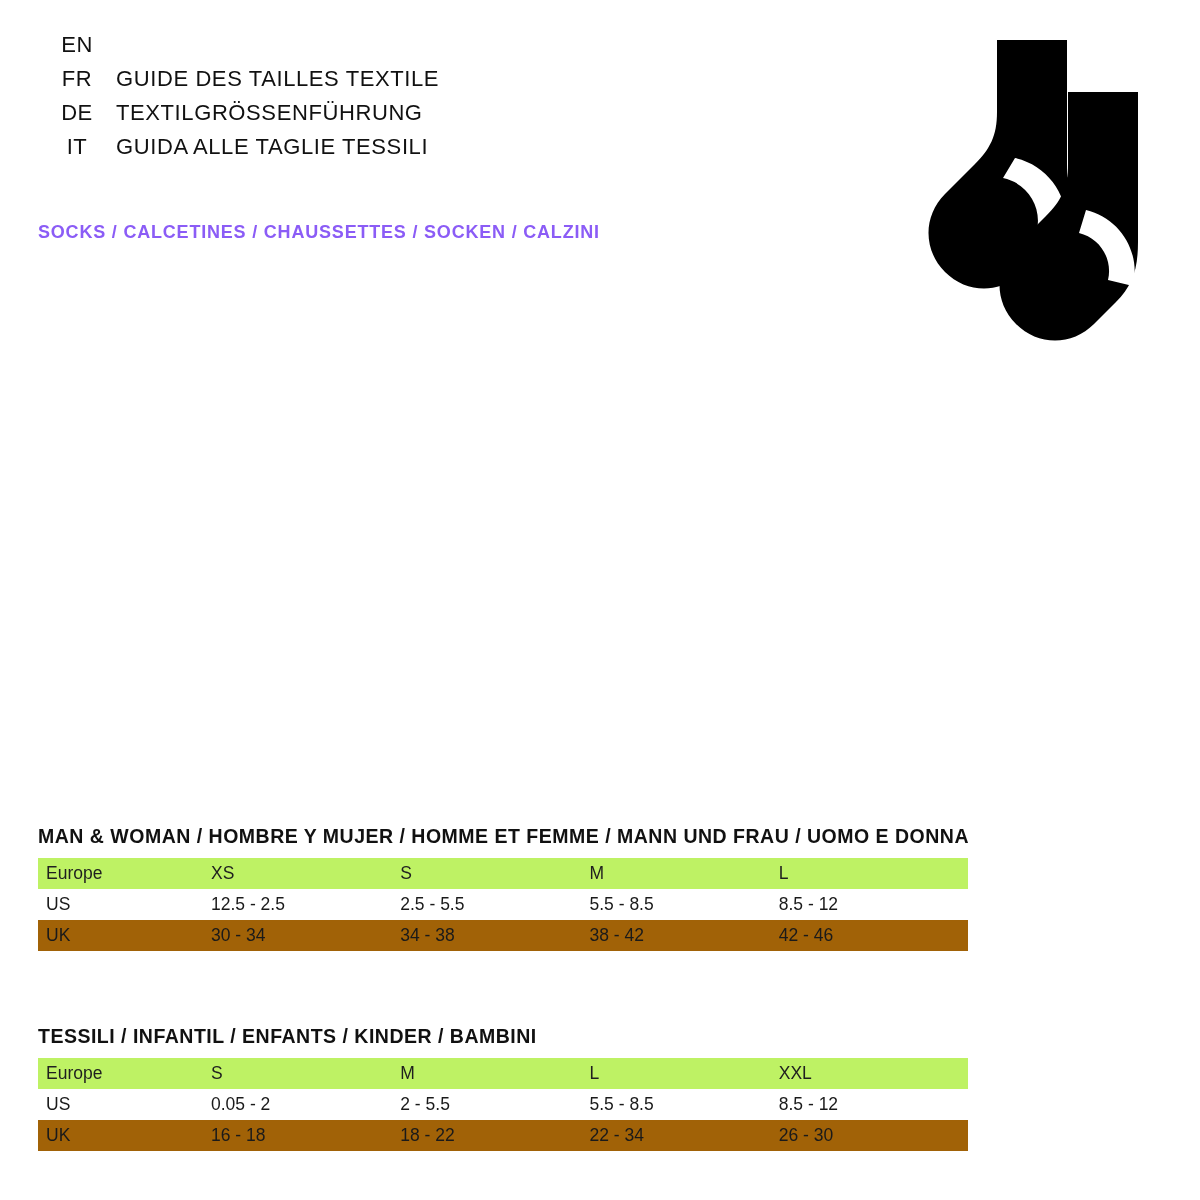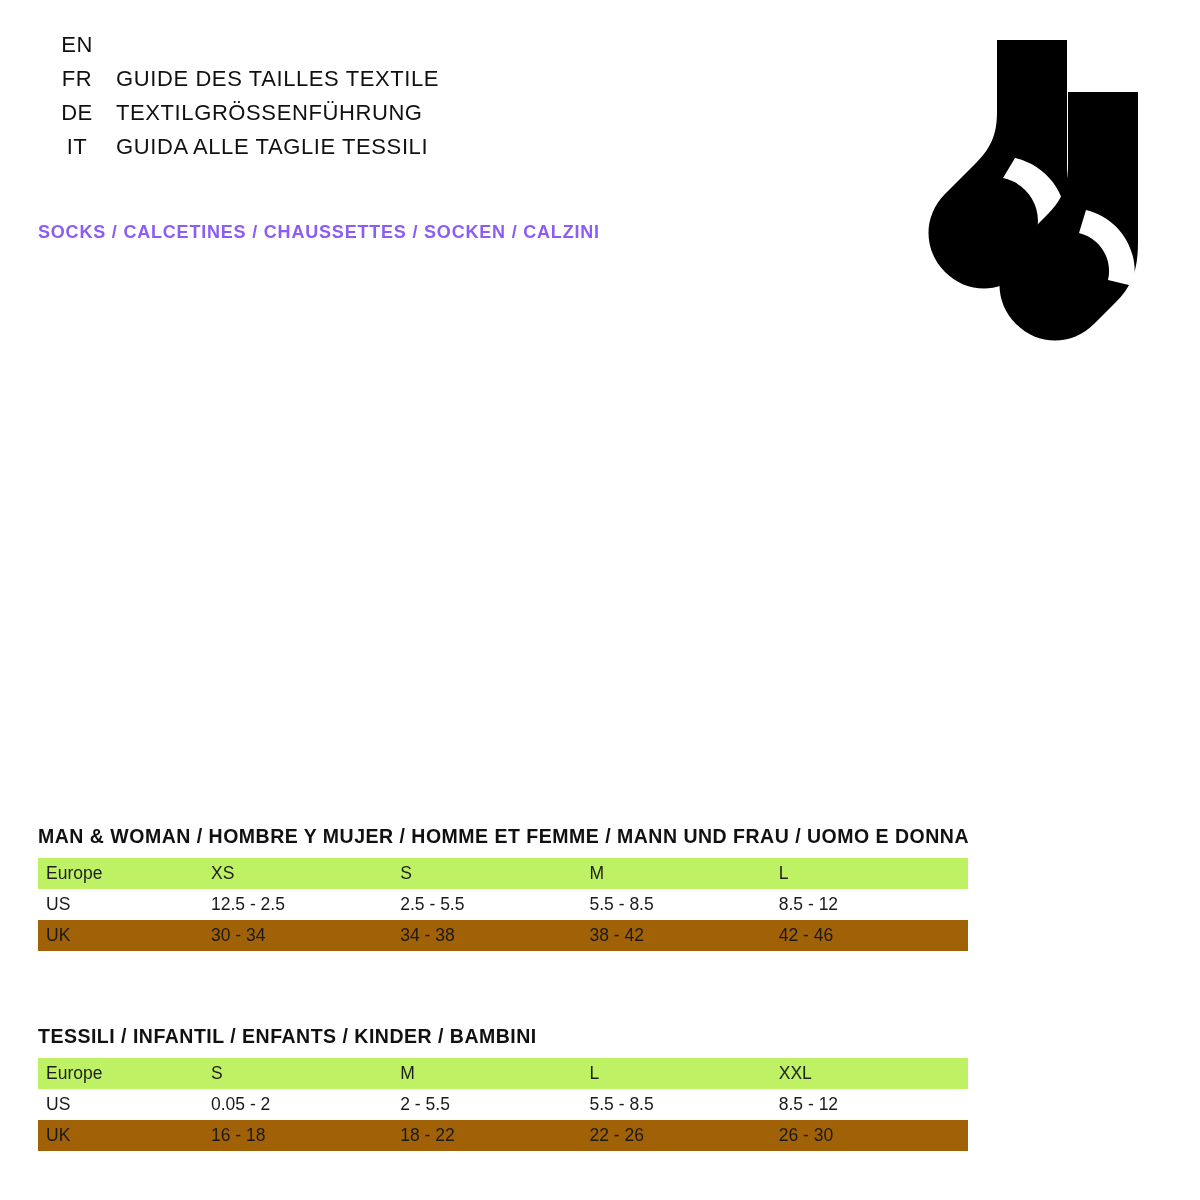--- a/index.html
+++ b/index.html
@@ -191,18 +191,18 @@
         <td class="rowlabel">US</td>
         <td>0.05 - 2</td>
         <td>2 - 5.5</td>
         <td>5.5 - 8.5</td>
         <td>8.5 - 12</td>
       </tr>
       <tr class="row-shade">
         <td class="rowlabel">UK</td>
         <td>16 - 18</td>
         <td>18 - 22</td>
-        <td>22 - 26</td>
+        <td>22 - 34</td>
         <td>26 - 30</td>
       </tr>
     </tbody>
   </table>
 </div>
 
 </body></html>

